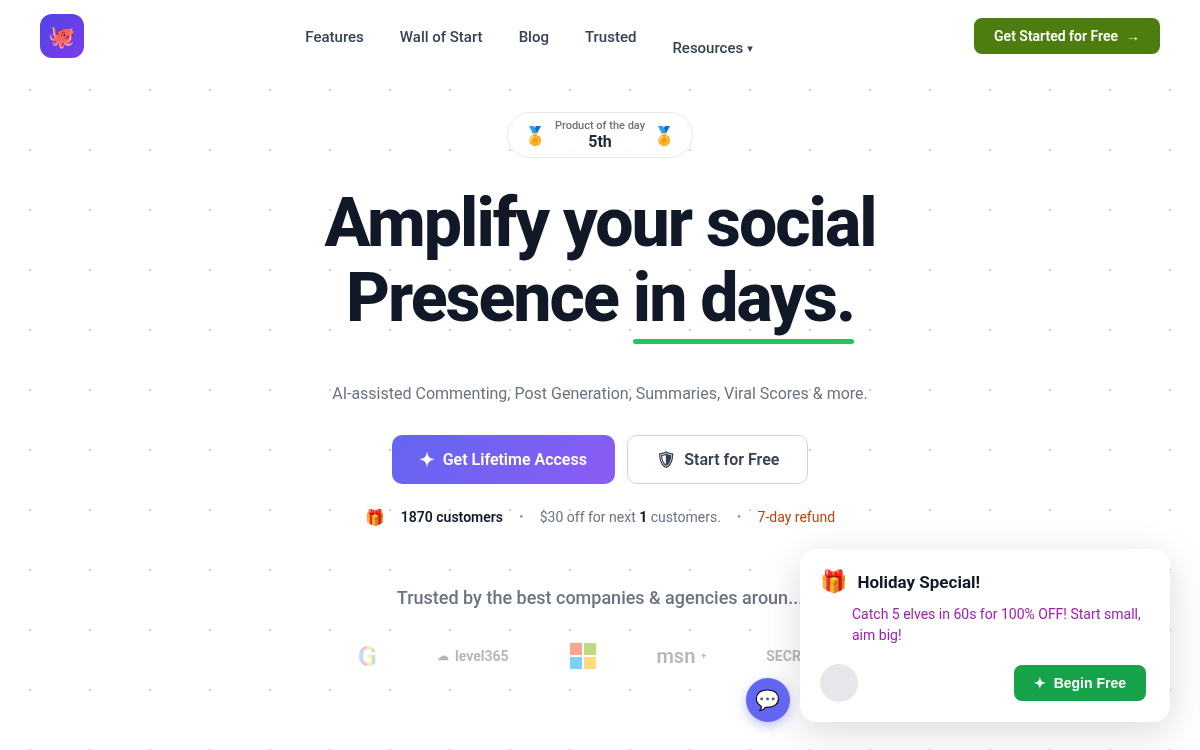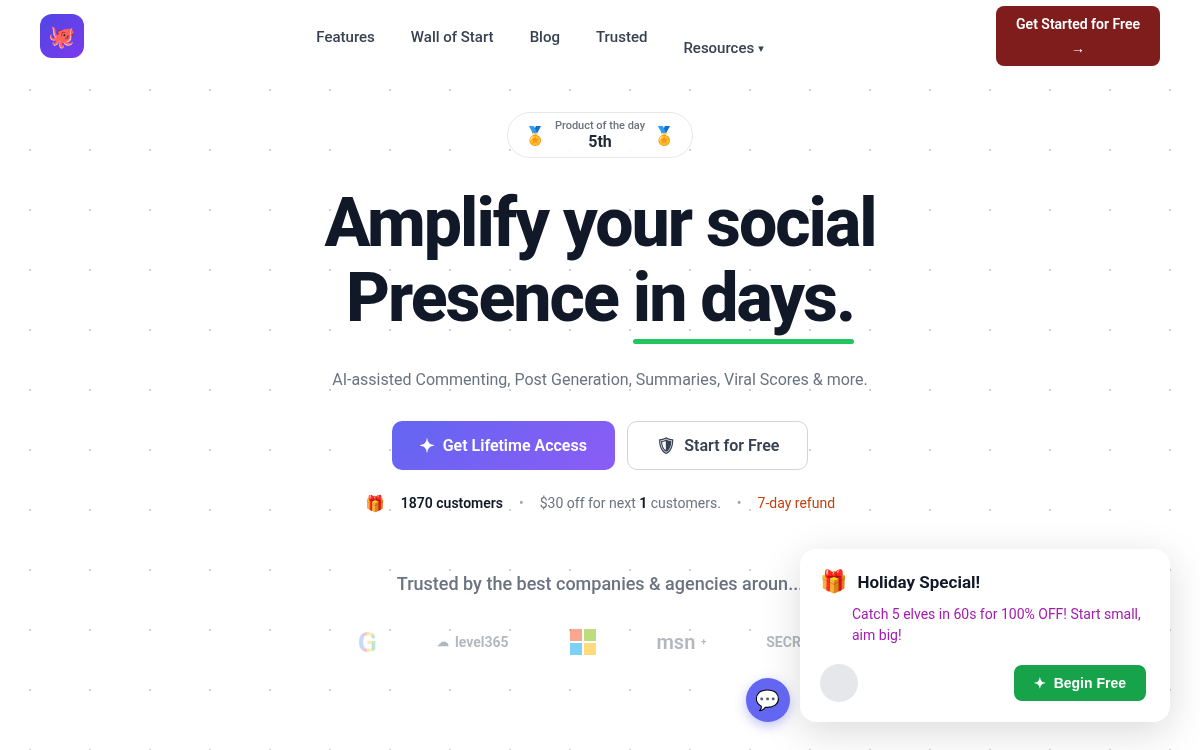--- a/index.html
+++ b/index.html
@@ -65,28 +65,27 @@
       gap: 4px;
     }
     .chevron-icon {
       font-size: 11px;
       color: #374151;
     }
     .nav-cta {
       display: flex;
       align-items: center;
       gap: 8px;
-      background: #7f1d1d;
+      background: #4d7c0f;
       color: #fff;
       padding: 10px 20px;
       border-radius: 8px;
       text-decoration: none;
       font-size: 14px;
       font-weight: 600;
-      flex-direction: column;
     }
 
     
     .hero {
       position: relative;
       z-index: 5;
       display: flex;
       flex-direction: column;
       align-items: center;
       text-align: center;
@@ -129,21 +128,21 @@
       letter-spacing: -2px;
       margin-bottom: 0;
     }
     .hero-title-line2 {
       display: block;
       font-size: 68px;
       font-weight: 800;
       color: #111827;
       line-height: 1.1;
       letter-spacing: -2px;
-      margin-bottom: 10px;
+      margin-bottom: 24px;
     }
     .underline-green {
       position: relative;
       display: inline-block;
     }
     .underline-green::after {
       content: '';
       position: absolute;
       bottom: -8px;
       left: 0;

